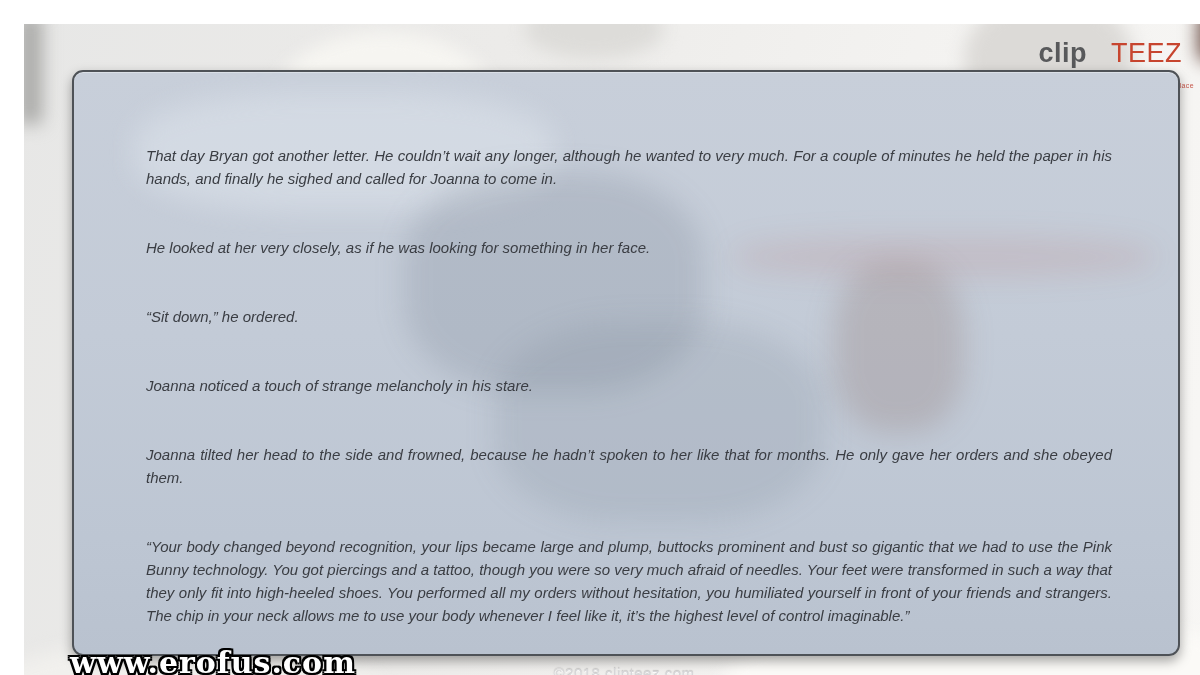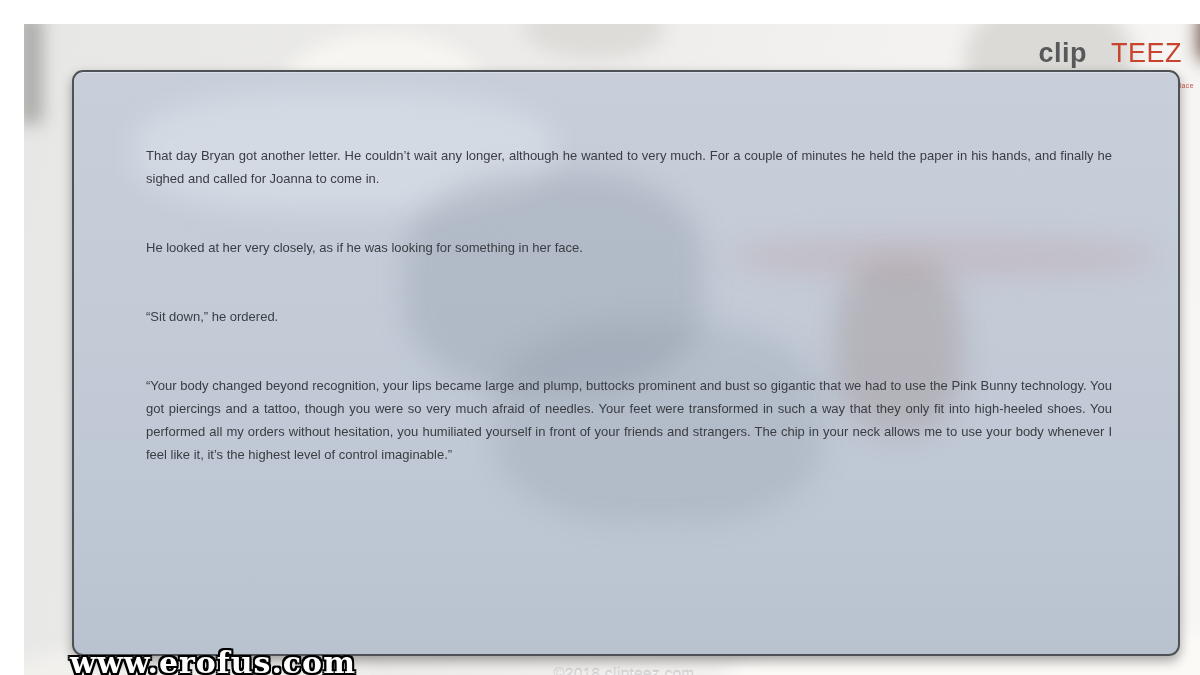--- a/index.html
+++ b/index.html
@@ -41,22 +41,23 @@
   .g-dark   { left: 420px; top: 250px; width: 330px; height: 200px; background: rgba(100,110,125,0.14); }
   .g-woman  { left: 760px; top: 190px; width: 130px; height: 170px; background: rgba(130,100,90,0.22); }
   .g-redtxt { left: 660px; top: 165px; width: 420px; height: 40px; background: rgba(185,80,75,0.12); border-radius: 8px; }
   .g-light  { left: 60px; top: 20px; width: 420px; height: 120px; background: rgba(235,240,245,0.35); }
 
   .story {
     position: absolute;
     left: 48px; top: 48px;
     width: 1014px;
     color: #3a3d43;
-    font-size: 13px;
+    font-size: 15px;
     line-height: 23px;
+    font-style: italic;
   }
   .story p {
     text-align: justify;
     margin-bottom: 22px;
   }
 
   
   .logo {
     position: absolute;
     top: 4px; right: 6px;
@@ -123,20 +124,22 @@
     <div class="ghost g-light"></div>
     <div class="ghost g-box"></div>
     <div class="ghost g-dark"></div>
     <div class="ghost g-redtxt"></div>
     <div class="ghost g-woman"></div>
 
     <div class="story">
         <p class="para">That day Bryan got another letter. He couldn’t wait any longer, although he wanted to very much. For a couple of minutes he held the paper in his hands, and finally he sighed and called for Joanna to come in.</p>
         <p class="para">He looked at her very closely, as if he was looking for something in her face.</p>
         <p class="para">“Sit down,” he ordered.</p>
+        <p class="para">Joanna noticed a touch of strange melancholy in his stare.</p>
+        <p class="para">Joanna tilted her head to the side and frowned, because he hadn’t spoken to her like that for months. He only gave her orders and she obeyed them.</p>
         <p class="para">“Your body changed beyond recognition, your lips became large and plump, buttocks prominent and bust so gigantic that we had to use the Pink Bunny technology. You got piercings and a tattoo, though you were so very much afraid of needles. Your feet were transformed in such a way that they only fit into high-heeled shoes. You performed all my orders without hesitation, you humiliated yourself in front of your friends and strangers. The chip in your neck allows me to use your body whenever I feel like it, it’s the highest level of control imaginable.”</p>
       </div>
   </div>
 
   <div class="watermark">www.erofus.com</div>
 
   <div class="copyright">©2018 clipteez.com</div>
 
 </div>
 

